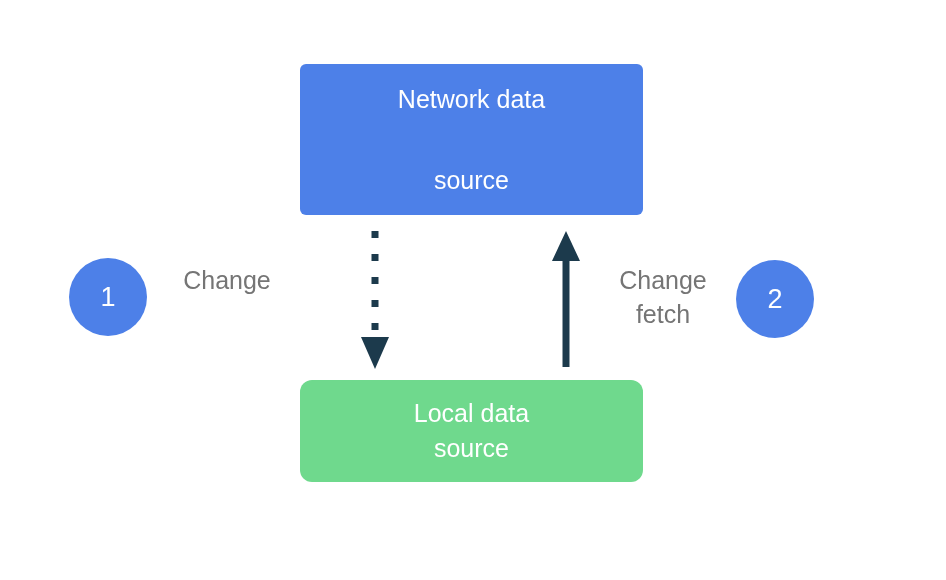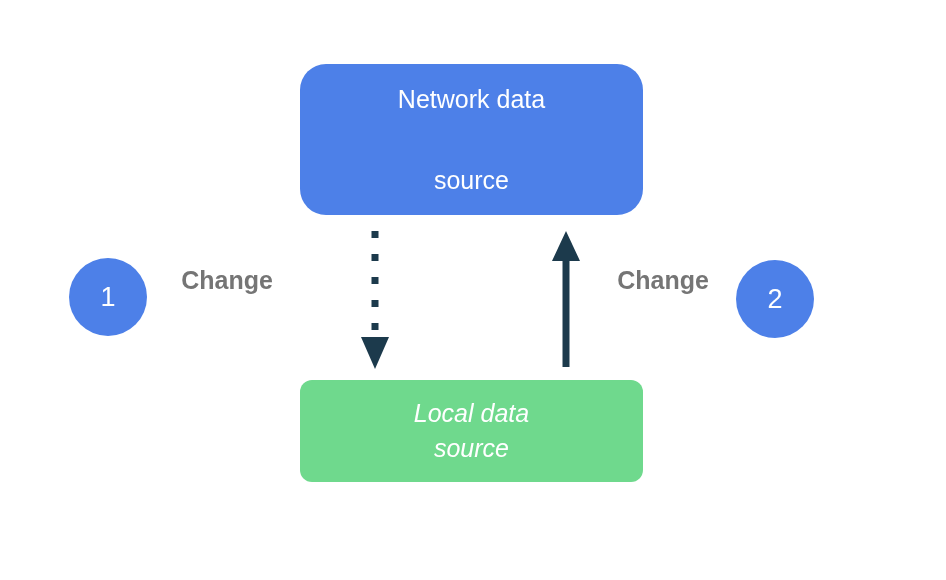--- a/index.html
+++ b/index.html
@@ -25,21 +25,21 @@
     color: #ffffff;
     font-size: 25px;
     line-height: 35px;
     font-weight: 400;
   }
   .node-network {
     left: 300px;
     top: 64px;
     width: 343px;
     height: 151px;
-    border-radius: 26px;
+    border-radius: 6px;
     gap: 46px;
   }
   .node-local {
     left: 300px;
     top: 380px;
     width: 343px;
     height: 102px;
     border-radius: 12px;
   }
   .arrows-layer {
@@ -63,37 +63,37 @@
   }
   .badge-1 { left: 69px; top: 258px; }
   .badge-2 { left: 736px; top: 260px; }
   .arrow-label {
     position: absolute;
     width: 240px;
     top: 263px;
     text-align: center;
     font-size: 25px;
     line-height: 34px;
-    font-weight: 700;
+    font-weight: 400;
   }
   .label-notification { left: 107px; }
   .label-fetch { left: 543px; }
   .label-line { display: block; }
 </style>
 </head>
 <body>
 
 <div class="canvas">
 
   <div class="node node-network" style="background-color: rgb(77, 128, 232); color: rgb(255, 255, 255);">
     <span class="label-line">Network data</span>
     <span class="label-line">source</span>
   </div>
 
-  <div class="node node-local" style="background-color: rgb(111, 217, 141); color: rgb(255, 255, 255); font-style: italic;">
+  <div class="node node-local" style="background-color: rgb(111, 217, 141); color: rgb(255, 255, 255);">
     <span class="label-line">Local data</span>
     <span class="label-line">source</span>
   </div>
 
   <svg class="arrows-layer" width="946" height="580" viewBox="0 0 946 580">
     <g>
       <line x1="375" y1="231" x2="375" y2="333" stroke-width="7" stroke-dasharray="7 16" stroke-linecap="butt" stroke="#1c3a4c"></line>
       <polygon points="361,337 389,337 375,369" fill="#1c3a4c"></polygon>
     </g>
     <g>
@@ -109,15 +109,16 @@
   <div class="step-badge badge-2" style="background-color: rgb(77, 128, 232); color: rgb(255, 255, 255);">
     <span>2</span>
   </div>
 
   <div class="arrow-label label-notification" style="color: rgb(117, 117, 117);">
     <span class="label-line">Change</span>
   </div>
 
   <div class="arrow-label label-fetch" style="color: rgb(117, 117, 117);">
     <span class="label-line">Change</span>
+    <span class="label-line">fetch</span>
   </div>
 
 </div>
 
 </body></html>

